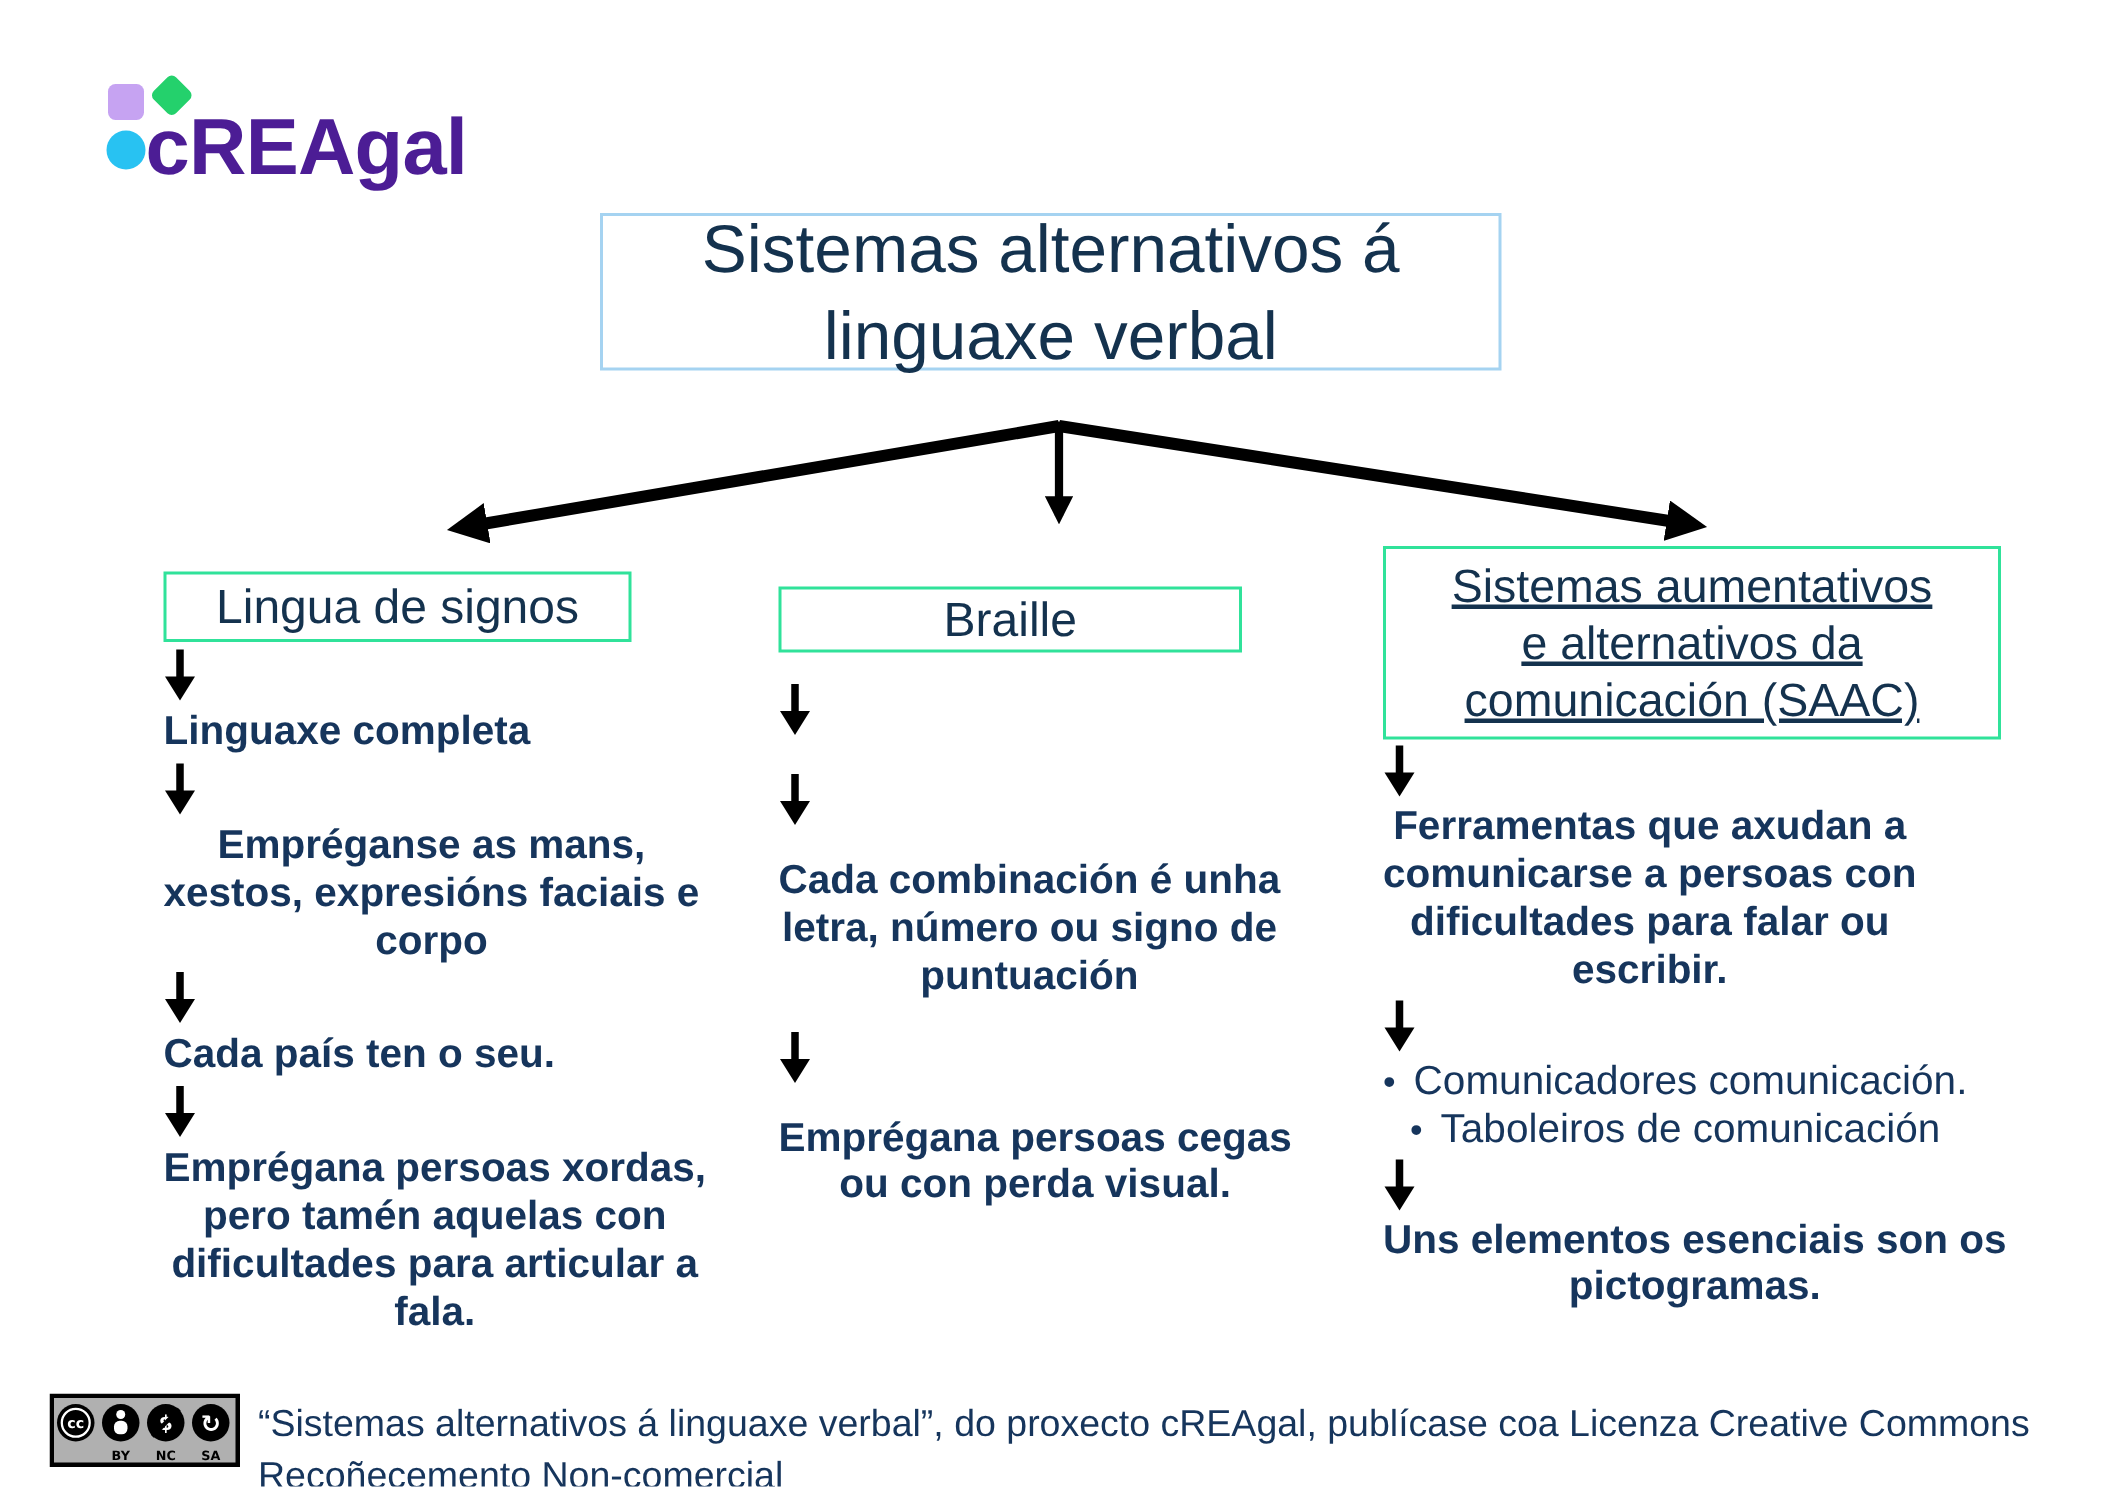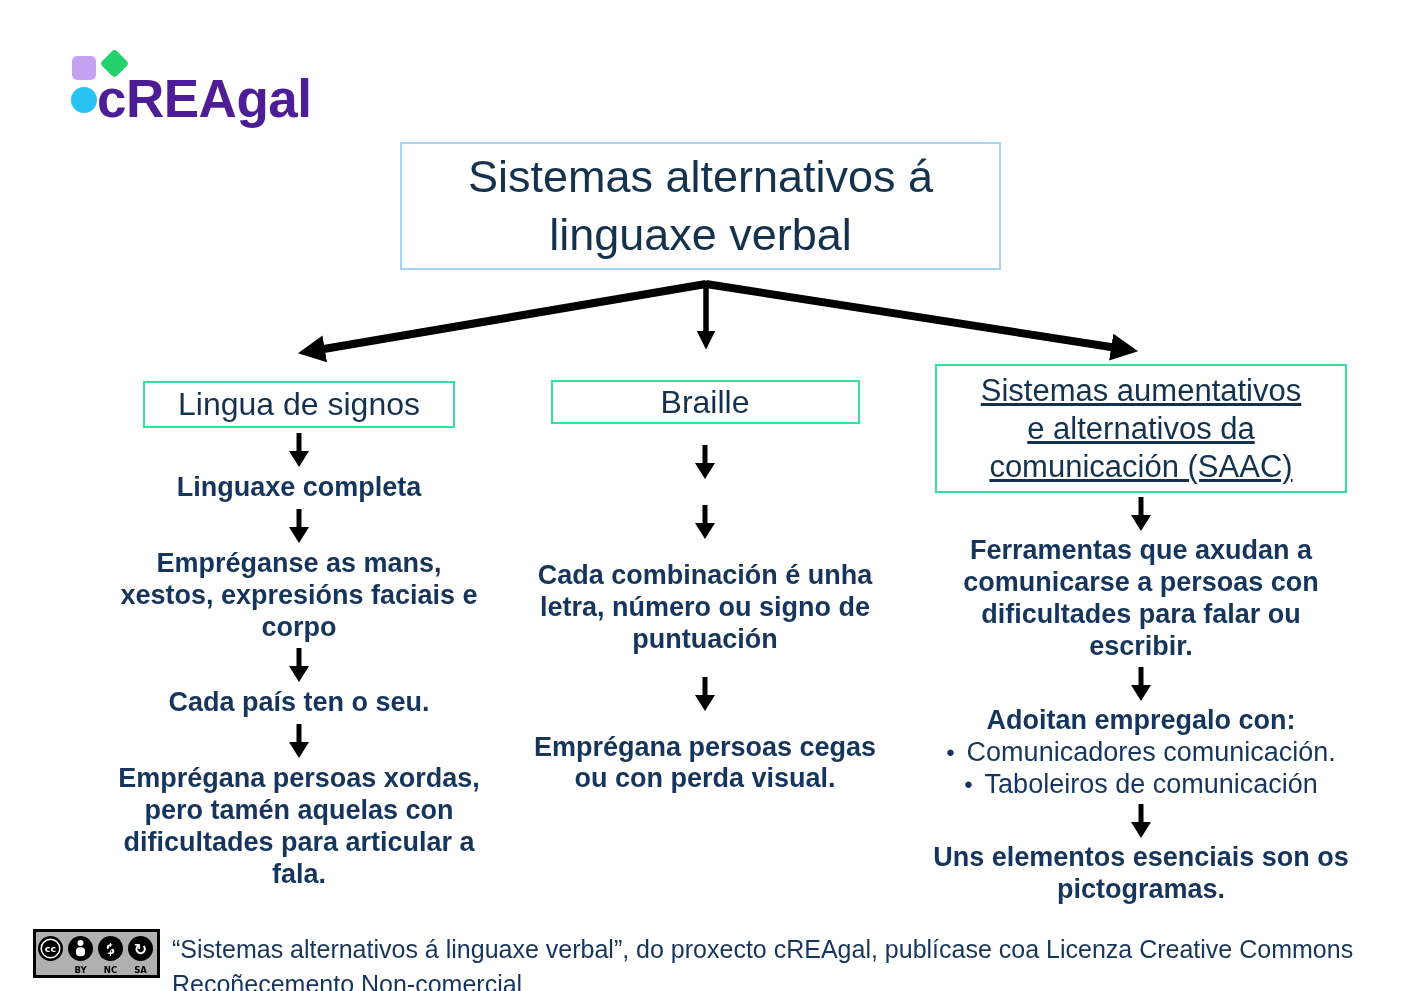--- a/index.html
+++ b/index.html
@@ -10,35 +10,35 @@
 
   
   .logo { position:absolute; left:68px; top:52px; width:260px; height:70px; }
   .logo .sq   { position:absolute; left:4px;  top:4px;  width:24px; height:24px; border-radius:5px; background:#c6a3f2; }
   .logo .dia  { position:absolute; left:36px; top:1px;  width:21px; height:21px; border-radius:4px; background:#24d16c; transform:rotate(45deg); }
   .logo .cir  { position:absolute; left:3px;  top:35px; width:26px; height:26px; border-radius:50%; background:#28c2f2; }
   .logo .ltxt { position:absolute; left:29px; top:20px; font-size:53px; line-height:1; font-weight:600; letter-spacing:-0.5px; color:#4c1d95; }
 
   
   .title-box {
-    position:absolute; left:400px; top:142px; width:601px; height:128px;
+    position:absolute; left:400px; top:142px; width:601px; height:105px;
     border:2px solid #a5d3f1; box-sizing:border-box;
     display:flex; align-items:center; justify-content:center;
   }
   .title-text { font-size:45px; line-height:1.28; text-align:center; white-space:pre-line; color:#14324e; }
 
   
   .connector { position:absolute; left:0; top:0; }
   .connector .thick { stroke:#000; stroke-width:8; }
   .connector .thin  { stroke:#000; stroke-width:5.5; }
 
   
-  .col { position:absolute; display:flex; flex-direction:column; align-items:center; }
+  .col { position:absolute; display:flex; flex-direction:column; align-items:flex-start; }
   .col1 { left:109px; top:381px; width:380px; }
-  .col2 { left:519px; top:380px; width:372px;gap:16px; }
+  .col2 { left:519px; top:391px; width:372px;gap:16px; }
   .col3 { left:922px; top:364px; width:438px; }
 
   .hdr {
     border:2px solid #30e29a; box-sizing:border-box; background:#fff;
     display:flex; align-items:center; justify-content:center;
     font-size:32px; color:#14324e; text-align:center;
   }
   .col1 .hdr { width:312px; height:47px; }
   .col2 .hdr { width:309px; height:44px; }
   .col3 .hdr { width:412px; padding:6px 0; line-height:1.22; white-space:pre-line; font-size:31px;text-decoration:underline; }
@@ -137,21 +137,20 @@
 e alternativos da
 comunicación (SAAC)</span>
   </div>
   <div class="arr"></div>
   <div class="node">Ferramentas que axudan a
 comunicarse a persoas con
 dificultades para falar ou
 escribir.</div>
   <div class="arr"></div>
   <div class="bullet-group">
-    <div class="node">Adoitan empregalo con:</div>
     <div class="bullet-row">
       <span class="bullet-dot">•</span>
       <span>Comunicadores comunicación.</span>
     </div>
     <div class="bullet-row">
       <span class="bullet-dot">•</span>
       <span>Taboleiros de comunicación</span>
     </div>
   </div>
   <div class="arr"></div>

